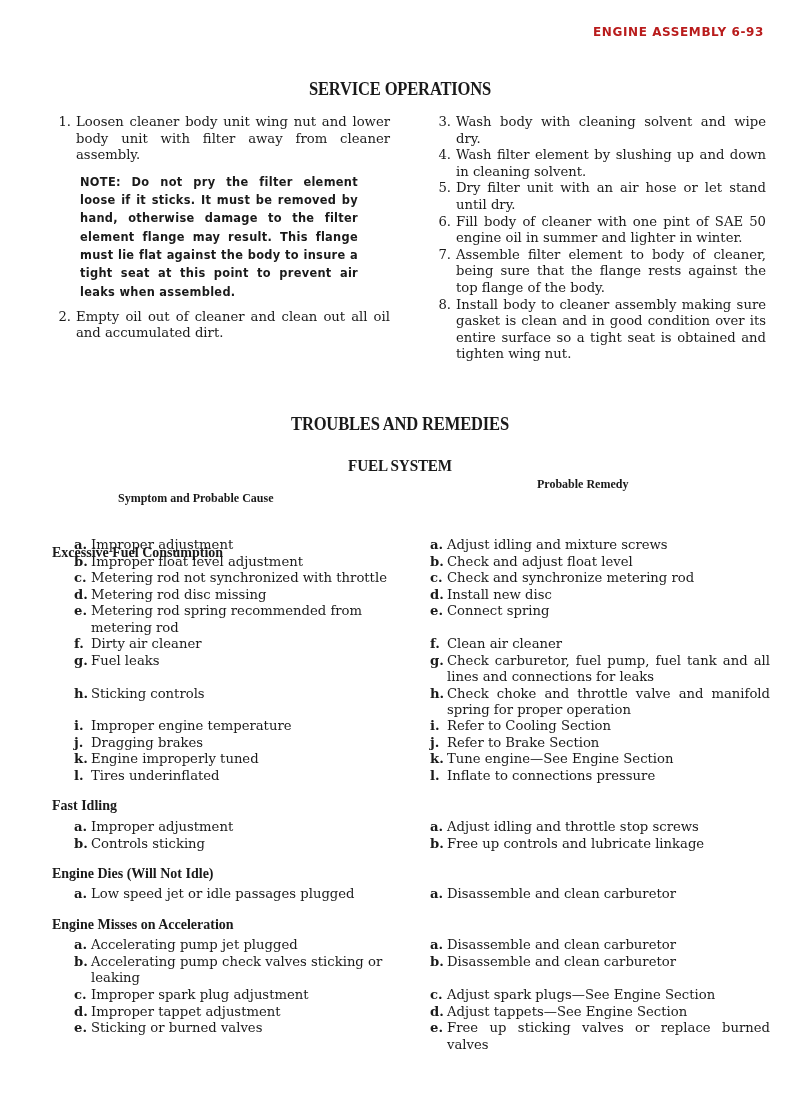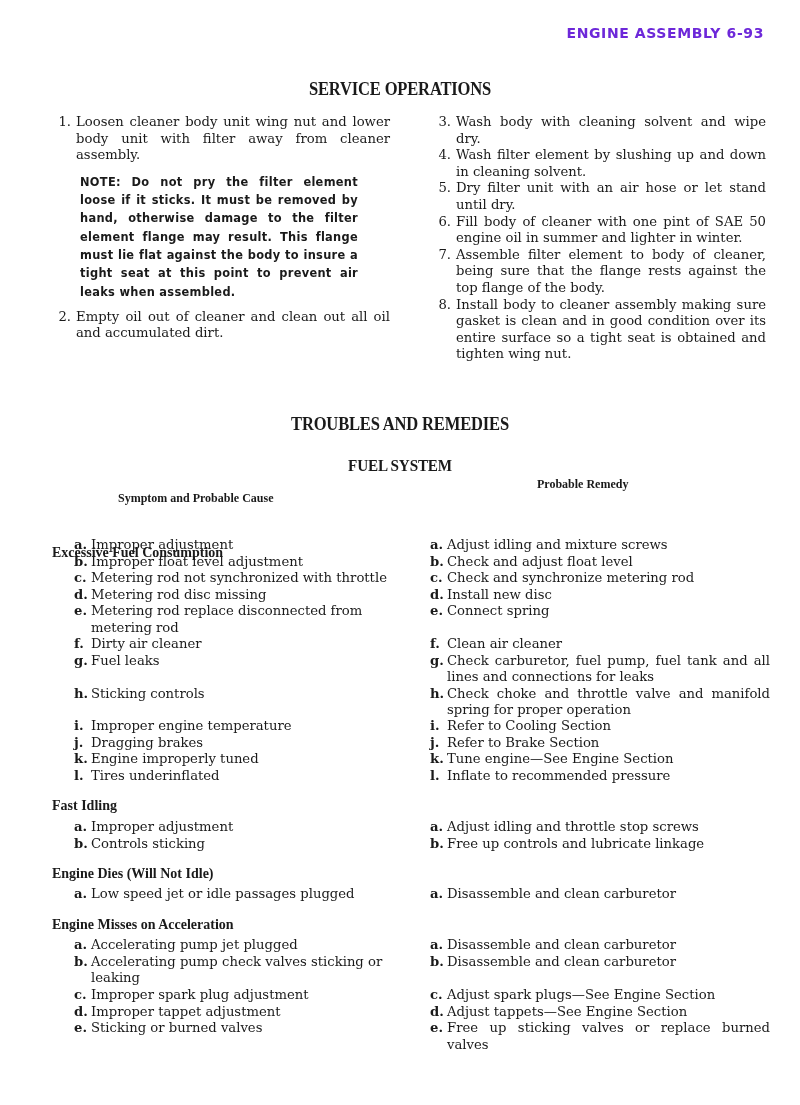--- a/index.html
+++ b/index.html
@@ -4,21 +4,21 @@
 <style>
   html, body { margin: 0; padding: 0; background: #ffffff; }
   body {
     width: 800px; height: 1105px; position: relative; overflow: hidden;
     color: #1a1a1a;
     font-family: "DejaVu Serif", "Liberation Serif", serif;
   }
   .page-header {
     position: absolute; top: 25px; right: 36px;
     font-family: "DejaVu Sans", "Liberation Sans", sans-serif;
-    font-weight: bold; font-size: 14px; letter-spacing: 0.6px; color: #6d28d9;
+    font-weight: bold; font-size: 12px; letter-spacing: 0.6px; color: #b91c1c;
   }
   .section-title {
     position: absolute; left: 0; width: 800px; text-align: center;
     font-family: "Liberation Serif", serif; font-weight: bold;
     font-size: 18px; letter-spacing: -0.2px; color: #1a1a1a;
     transform: scaleX(0.92);
   }
   .col { position: absolute; font-size: 13.2px; line-height: 16.6px; }
   .subhead-caps {
     font-family: "Liberation Serif", serif; font-weight: bold; font-size: 14px;
@@ -125,21 +125,21 @@
     <div class="trouble-row li" style="left: 74px; top: 586.5px; width: 330px;">
       <span class="lt">d.</span>
       <span class="tx">Metering rod disc missing</span>
     </div>
     <div class="trouble-row li" style="left: 430px; top: 586.5px; width: 340px; text-align: justify;">
       <span class="lt">d.</span>
       <span class="tx">Install new disc</span>
     </div>
     <div class="trouble-row li" style="left: 74px; top: 603px; width: 330px;">
       <span class="lt">e.</span>
-      <span class="tx">Metering rod replace disconnected from metering rod</span>
+      <span class="tx">Metering rod spring recommended from metering rod</span>
     </div>
     <div class="trouble-row li" style="left: 430px; top: 603px; width: 340px; text-align: justify;">
       <span class="lt">e.</span>
       <span class="tx">Connect spring</span>
     </div>
     <div class="trouble-row li" style="left: 74px; top: 636px; width: 330px;">
       <span class="lt">f.</span>
       <span class="tx">Dirty air cleaner</span>
     </div>
     <div class="trouble-row li" style="left: 430px; top: 636px; width: 340px; text-align: justify;">
@@ -185,21 +185,21 @@
     <div class="trouble-row li" style="left: 430px; top: 751px; width: 340px; text-align: justify;">
       <span class="lt">k.</span>
       <span class="tx">Tune engine—See Engine Section</span>
     </div>
     <div class="trouble-row li" style="left: 74px; top: 767.5px; width: 330px;">
       <span class="lt">l.</span>
       <span class="tx">Tires underinflated</span>
     </div>
     <div class="trouble-row li" style="left: 430px; top: 767.5px; width: 340px; text-align: justify;">
       <span class="lt">l.</span>
-      <span class="tx">Inflate to recommended pressure</span>
+      <span class="tx">Inflate to connections pressure</span>
     </div>
     <div class="group-title" style="top: 798px;">Fast Idling</div>
     <div class="trouble-row li" style="left: 74px; top: 819px; width: 330px;">
       <span class="lt">a.</span>
       <span class="tx">Improper adjustment</span>
     </div>
     <div class="trouble-row li" style="left: 430px; top: 819px; width: 340px; text-align: justify;">
       <span class="lt">a.</span>
       <span class="tx">Adjust idling and throttle stop screws</span>
     </div>

